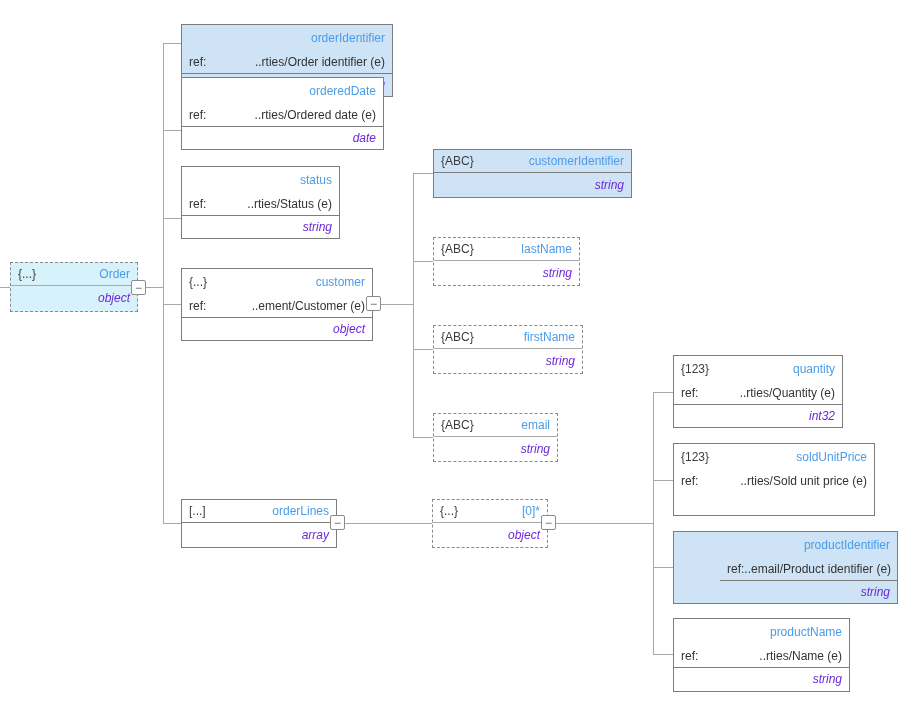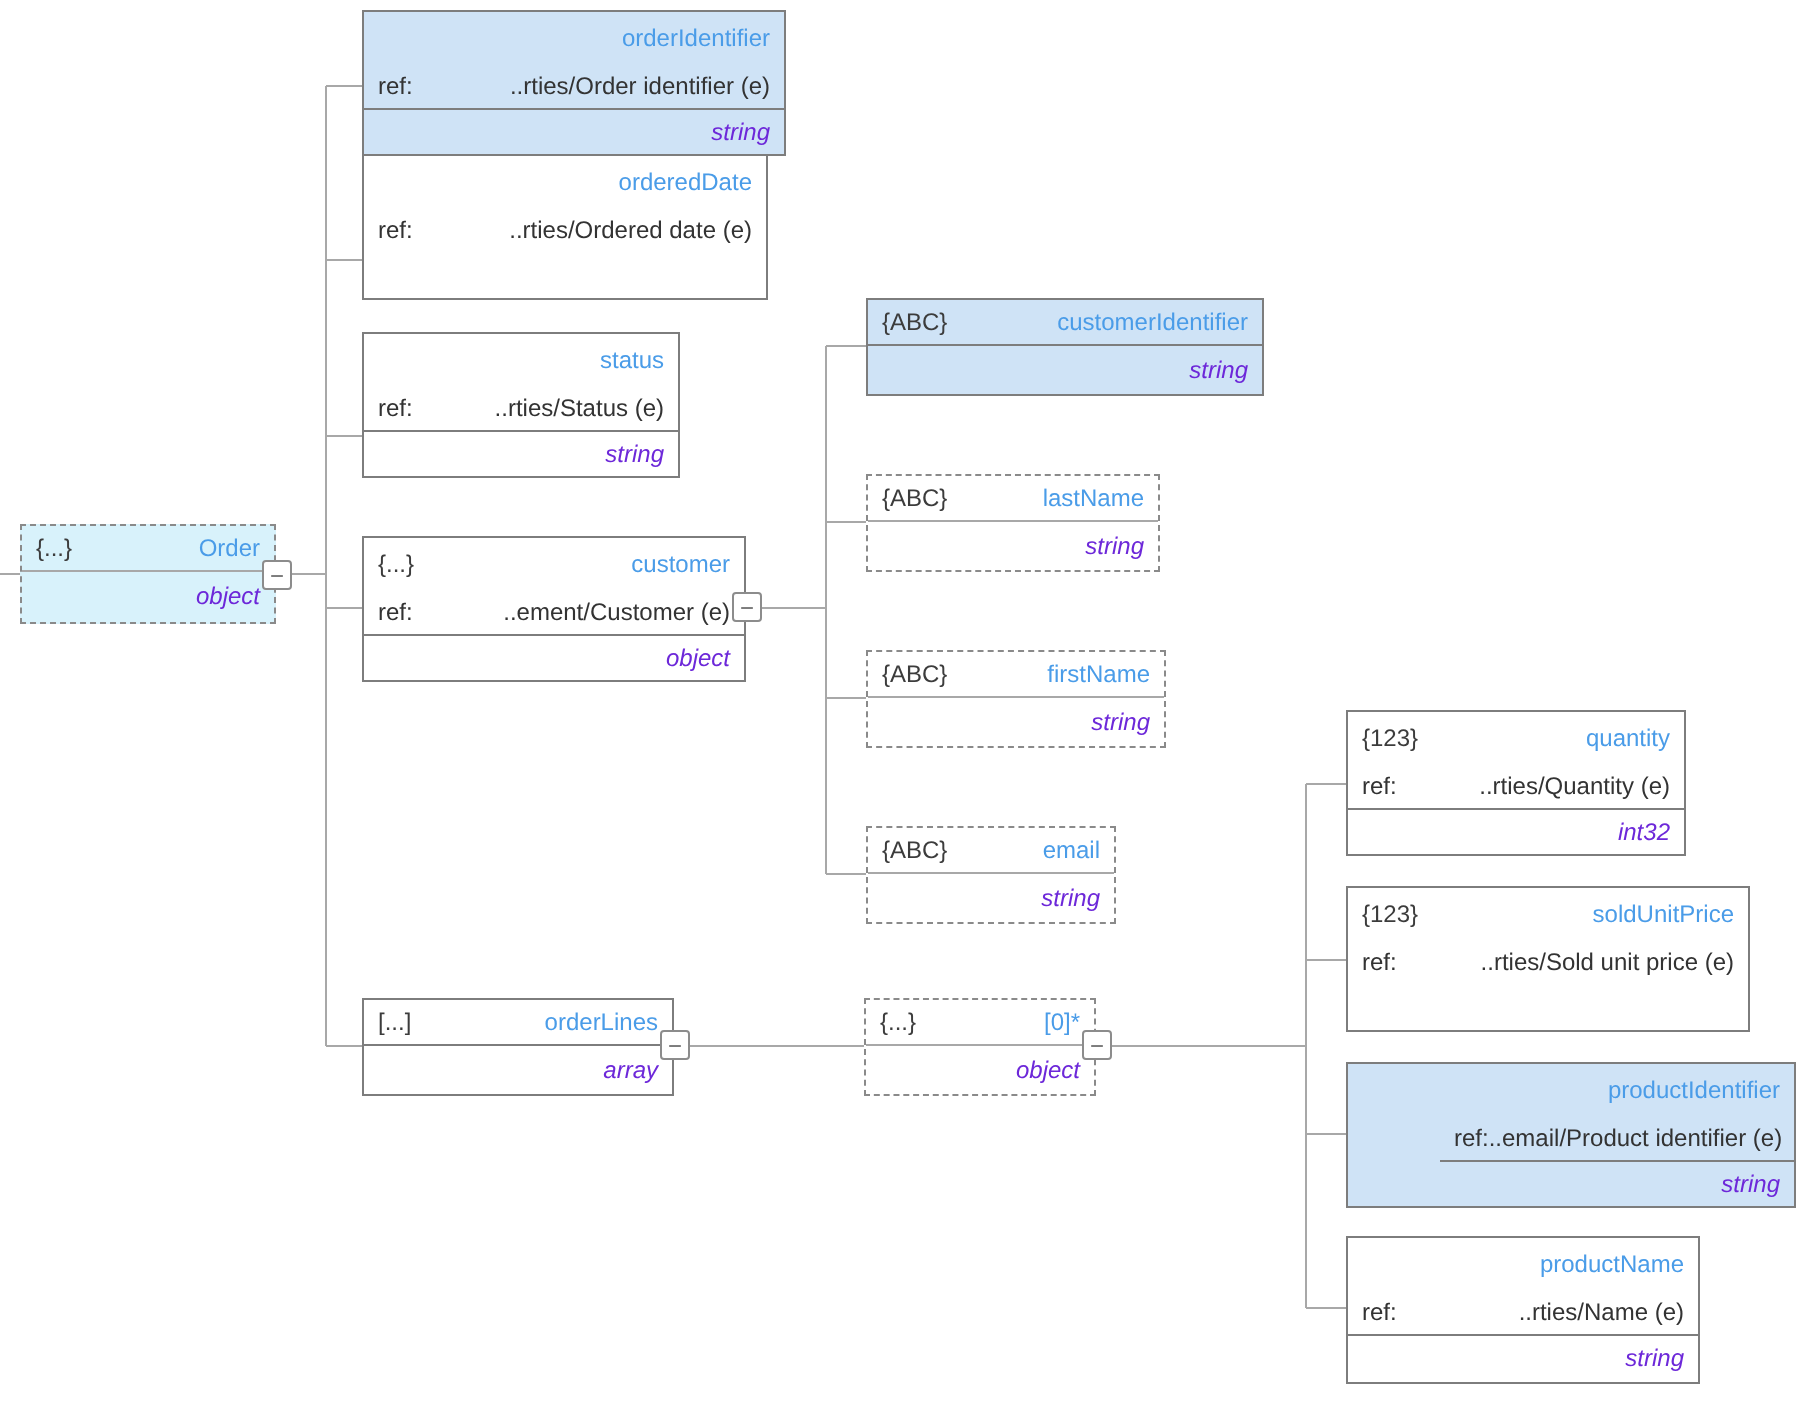--- a/index.html
+++ b/index.html
@@ -41,21 +41,21 @@
 
   .collapse-btn{
     position:absolute;width:15px;height:15px;background:#ffffff;
     border:1px solid #8c8c8c;border-radius:2px;box-sizing:border-box;
     display:flex;align-items:center;justify-content:center;
     color:#6b6b6b;font-size:12px;line-height:1;cursor:pointer;
   }
 
   
   #n-order{left:10px;top:262px;width:128px;height:50px;}
-  #n-orderIdentifier{left:181px;top:5px;width:212px;height:73px;}
+  #n-orderIdentifier{left:181px;top:24px;width:212px;height:73px;}
   #n-orderedDate{left:181px;top:77px;width:203px;height:73px;}
   #n-status{left:181px;top:166px;width:159px;height:73px;}
   #n-customer{left:181px;top:268px;width:192px;height:73px;}
   #n-orderLines{left:181px;top:499px;width:156px;height:49px;}
   #n-customerIdentifier{left:433px;top:149px;width:199px;height:49px;}
   #n-lastName{left:433px;top:237px;width:147px;height:49px;}
   #n-firstName{left:433px;top:325px;width:150px;height:49px;}
   #n-email{left:433px;top:413px;width:125px;height:49px;}
   #n-arrayItem{left:432px;top:499px;width:116px;height:49px;}
   #n-quantity{left:673px;top:355px;width:170px;height:73px;}
@@ -131,20 +131,23 @@
 
   <div class="node three" id="n-orderedDate">
     <div class="row title-row">
       <span class="icon"></span>
       <span class="title">orderedDate</span>
     </div>
     <div class="row ref-row">
       <span class="ref-label">ref:</span>
       <span class="ref-value">..rties/Ordered date (e)</span>
     </div>
+    <div class="row type-row">
+      <span class="type">date</span>
+    </div>
   </div>
 
   <div class="node three" id="n-status">
     <div class="row title-row">
       <span class="icon"></span>
       <span class="title">status</span>
     </div>
     <div class="row ref-row">
       <span class="ref-label">ref:</span>
       <span class="ref-value">..rties/Status (e)</span>

